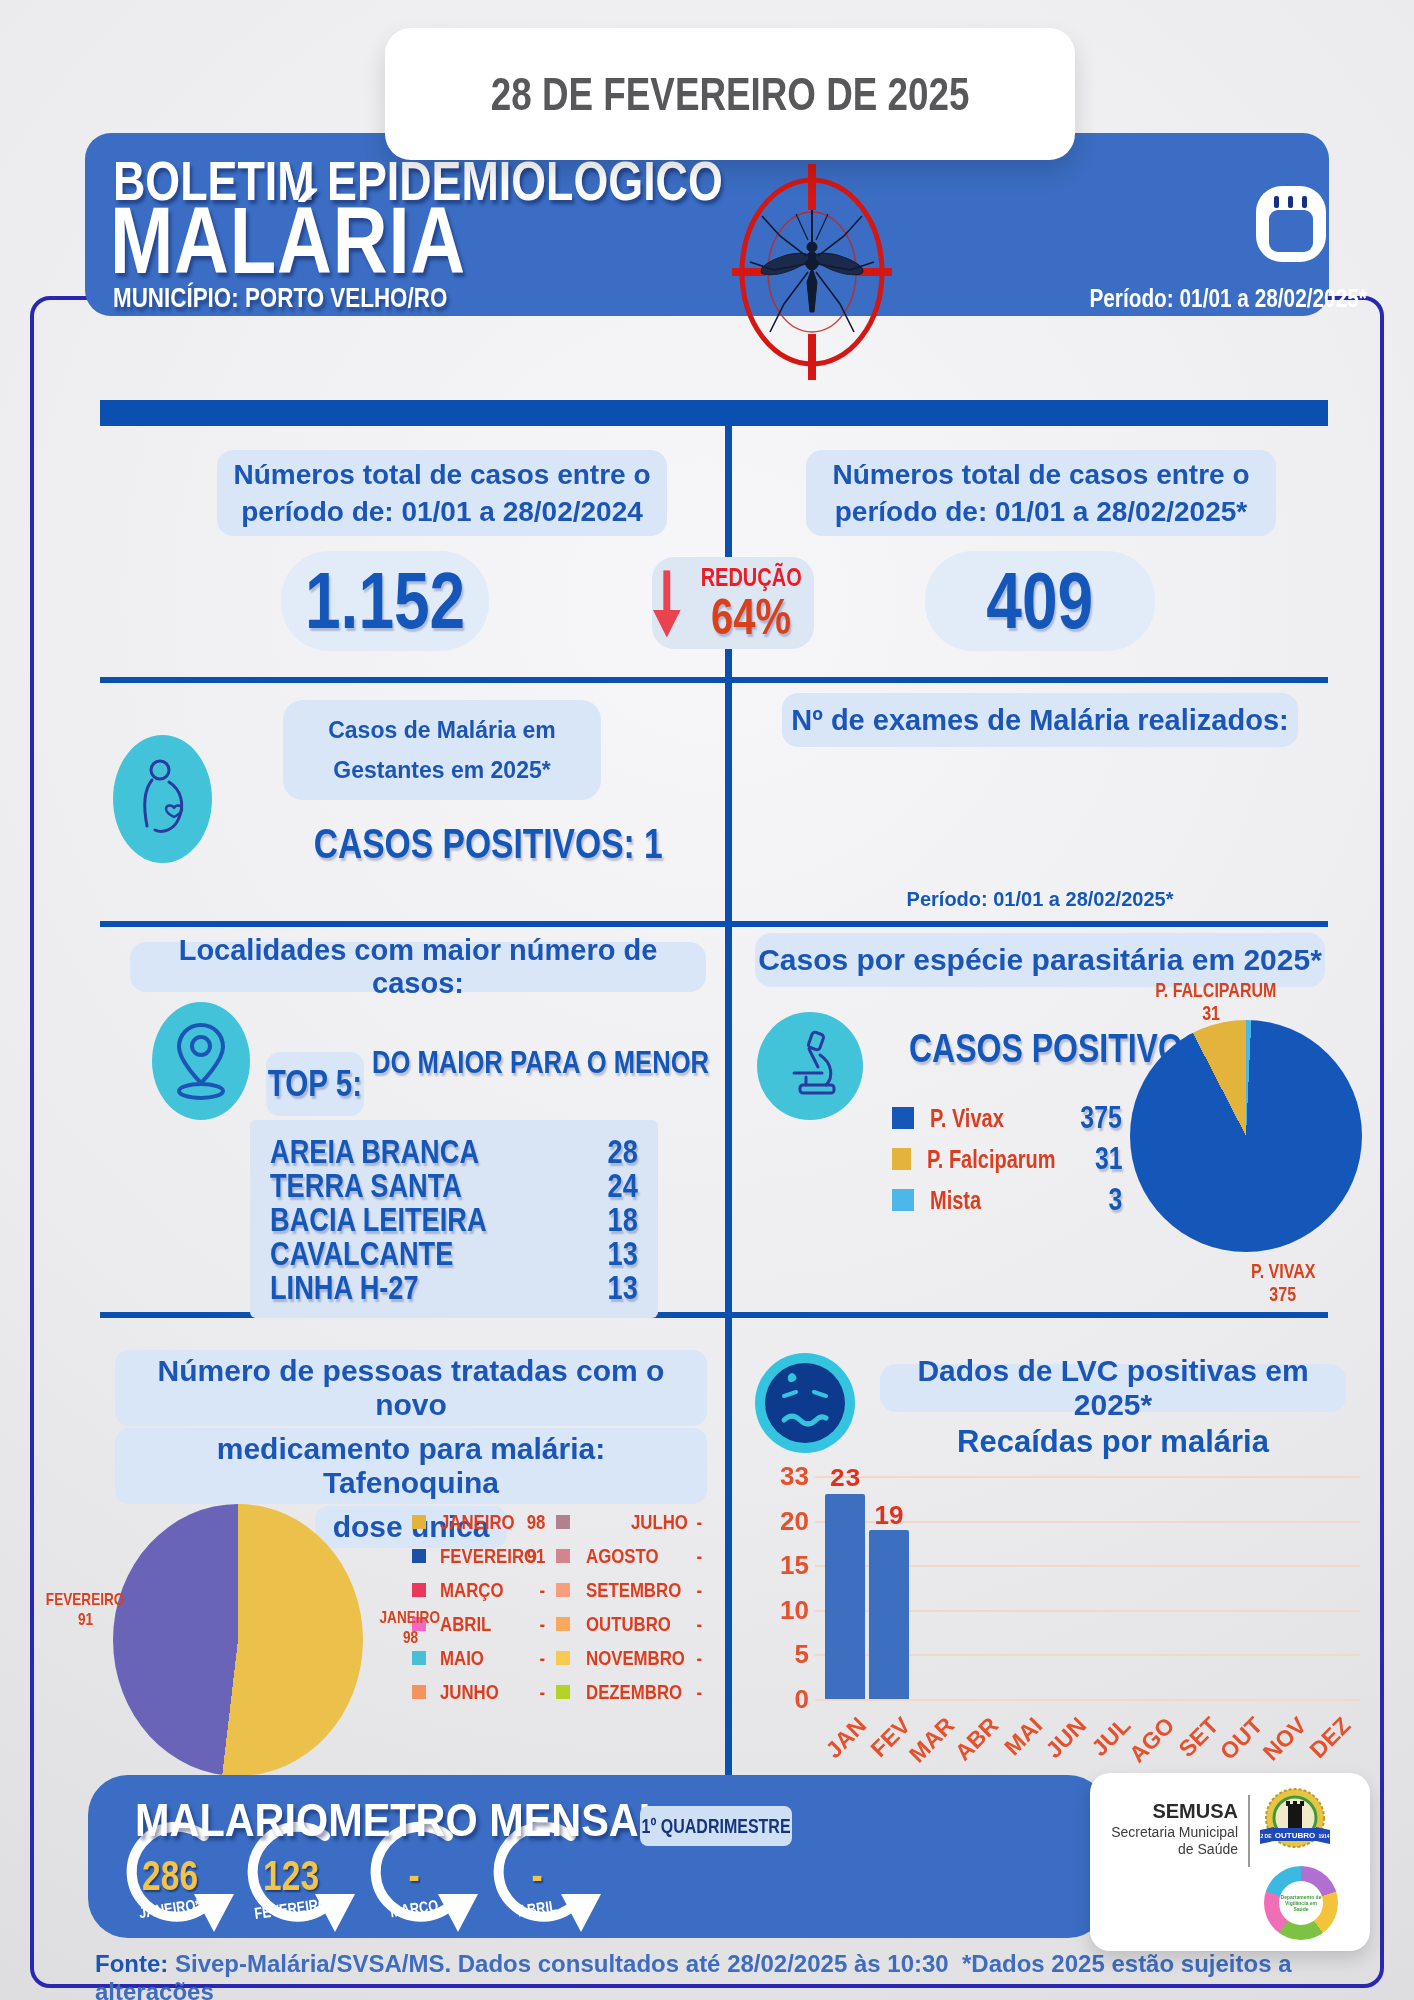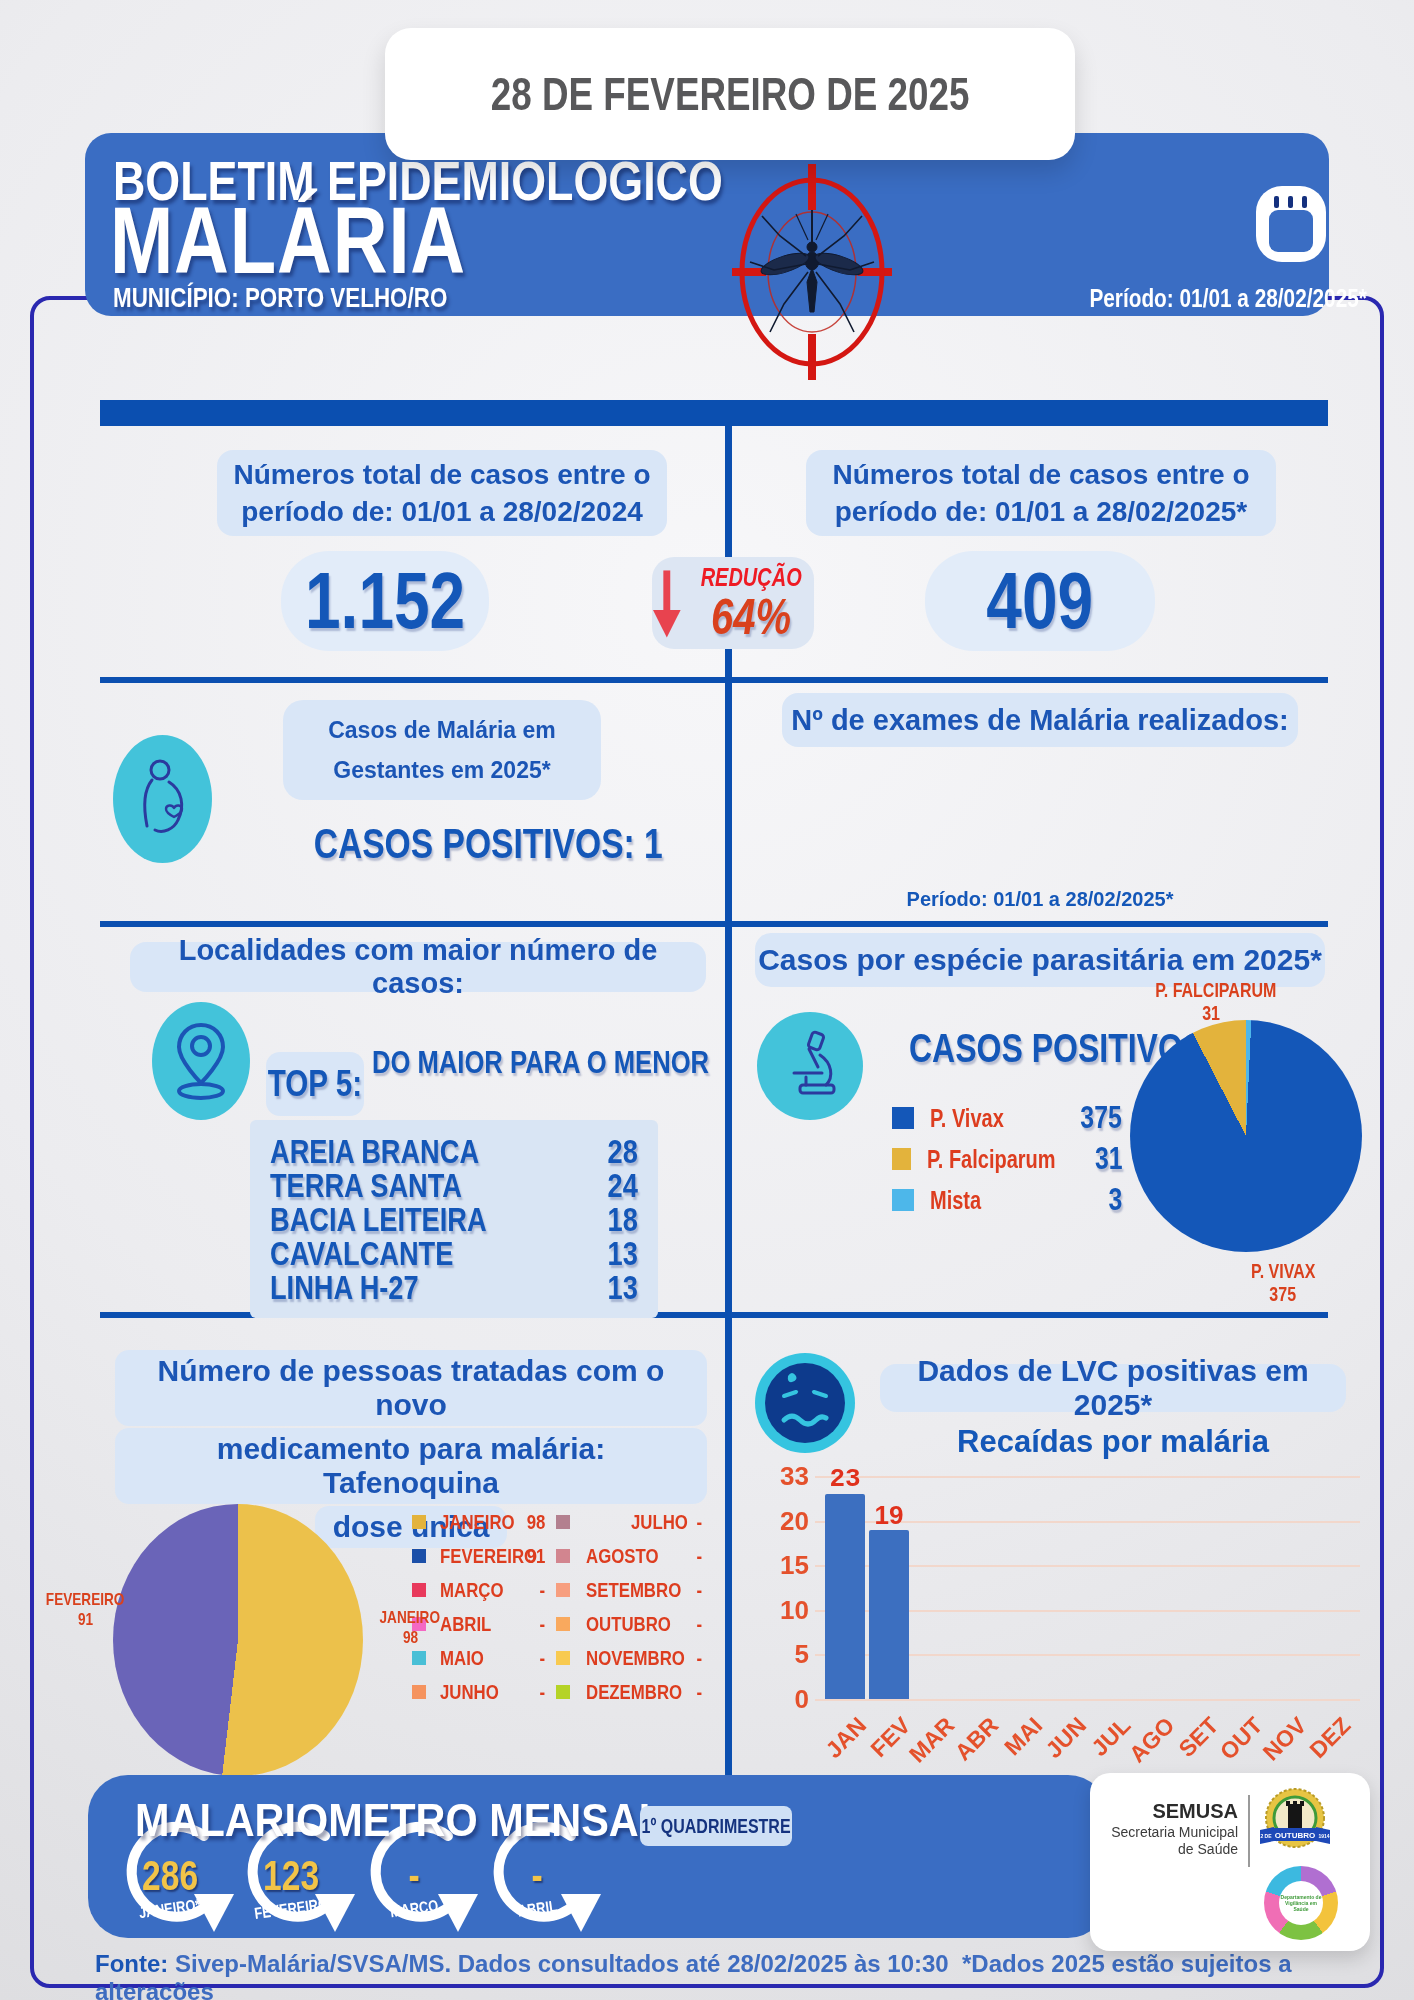--- a/index.html
+++ b/index.html
@@ -35,21 +35,21 @@
 
   .lblbox{background:#d9e6f7;border-radius:16px;color:#1b55b5;font-weight:bold;text-align:center;
           display:flex;flex-direction:column;align-items:center;justify-content:center;z-index:2;}
   .bignum{background:#e2ecf9;border-radius:48px;color:#1457b8;font-weight:bold;
           display:flex;align-items:center;justify-content:center;z-index:2;}
   .teal-badge{background:#43c3da;border-radius:50%;display:flex;align-items:center;justify-content:center;z-index:2;}
   .red-cond{color:#dd3d1f;font-weight:bold;}
   .blue-cond{color:#1457b8;font-weight:bold;}
 
   #reduc-box{left:652px;top:557px;width:162px;height:92px;background:#dde6f3;border-radius:22px;z-index:3;
-             display:flex;align-items:center;justify-content:center;gap:6px;font-style:italic;}
+             display:flex;align-items:center;justify-content:center;gap:6px;}
   #reduc-texts{display:flex;flex-direction:column;align-items:center;line-height:1;}
   #reduc-label{color:#ee1b24;font-size:25px;font-weight:bold;}
   #reduc-value{color:#d9411d;font-size:50px;font-weight:bold;margin-top:2px;}
 
   #top5-list{left:250px;top:1120px;width:368px;background:#d9e5f4;border-radius:6px;padding:14px 20px;z-index:2;}
   .t5row{display:flex;justify-content:space-between;align-items:center;height:34px;font-size:34px;}
 
   .leg-row{position:absolute;display:flex;align-items:center;z-index:2;}
   .leg-sq{width:22px;height:22px;margin-right:16px;}
   .tleg-sq{width:14px;height:14px;margin-right:14px;}

